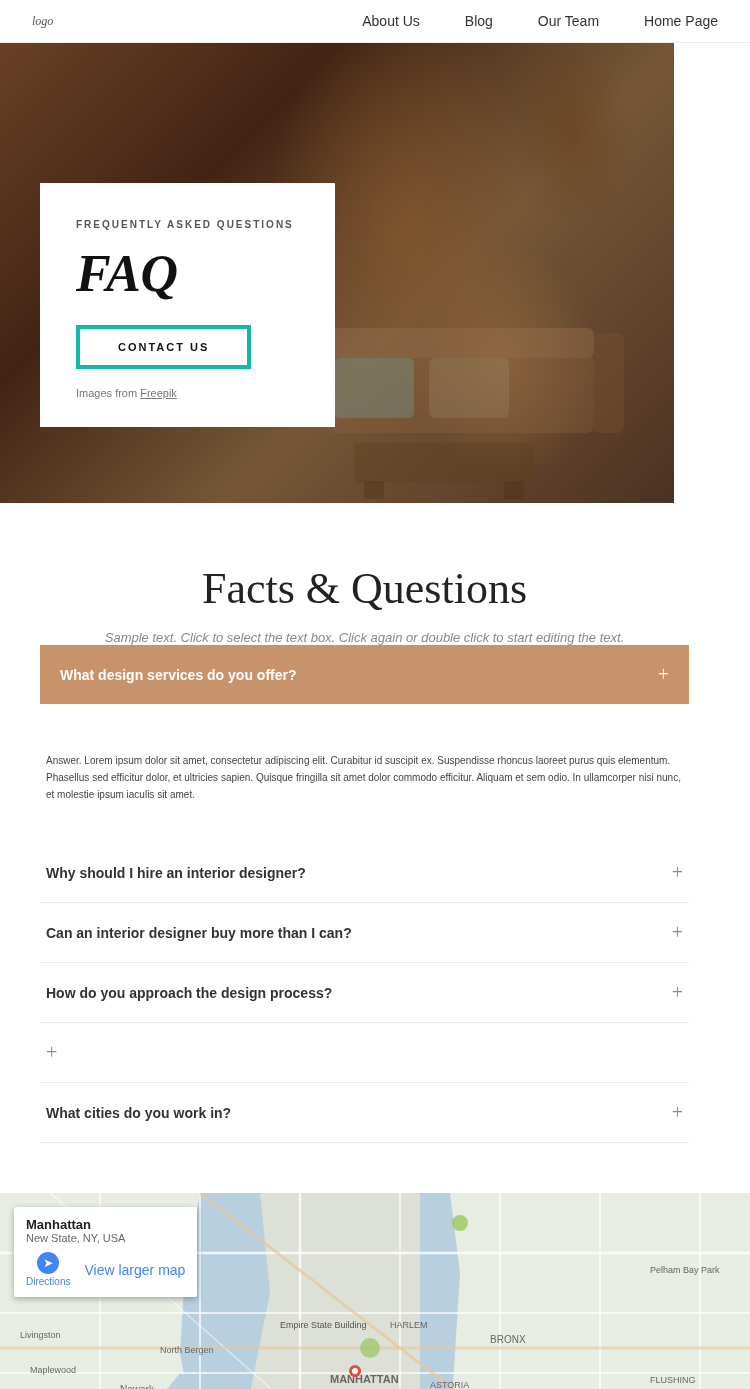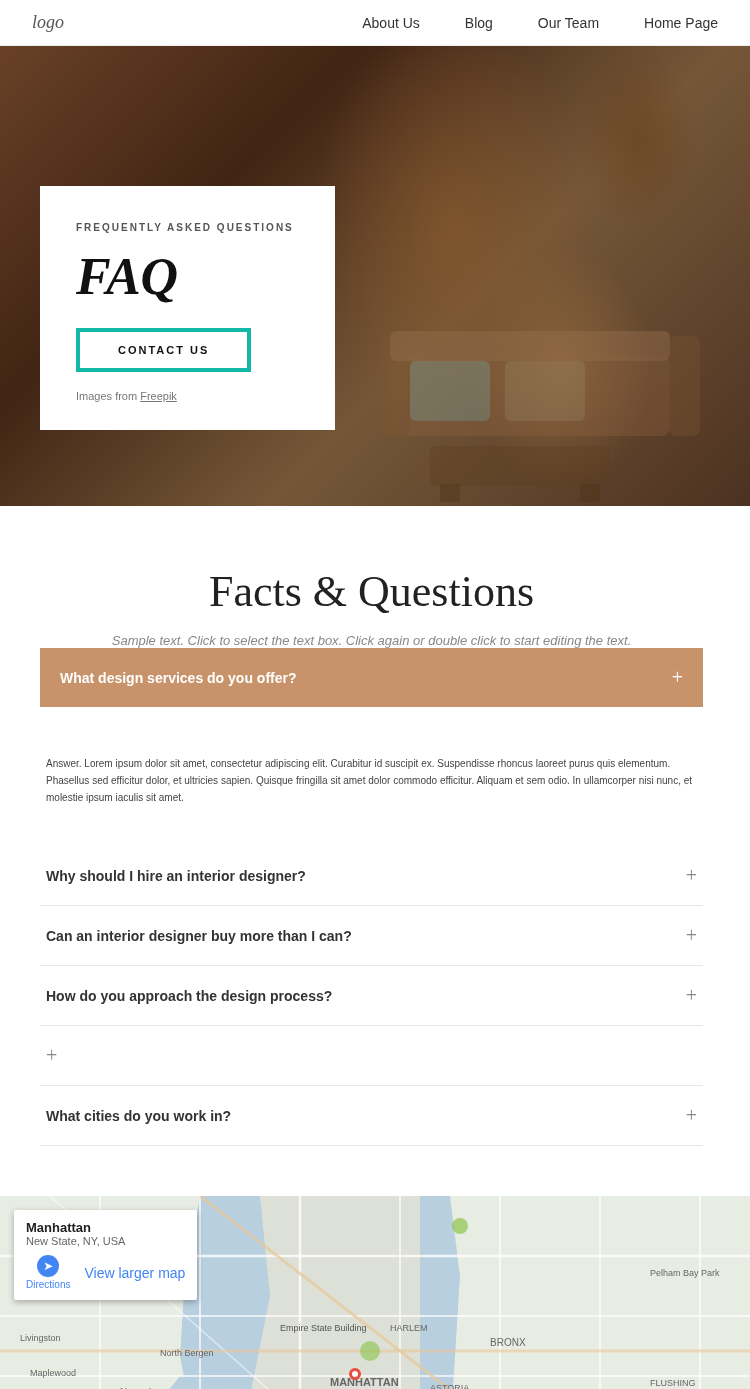--- a/index.html
+++ b/index.html
@@ -8,40 +8,40 @@
     
     .navbar {
       display: flex;
       align-items: center;
       justify-content: space-between;
       padding: 12px 32px;
       background: #fff;
       border-bottom: 1px solid #eee;
     }
     .navbar-logo {
-      font-size: 18px;
+      font-size: 12px;
       color: #555;
       font-style: italic;
     }
     .navbar-links {
       display: flex;
       gap: 45px;
       list-style: none;
     }
     .navbar-links a {
       text-decoration: none;
       color: #333;
       font-family: Arial, sans-serif;
       font-size: 14px;
     }
 
     
     .hero {
       position: relative;
-      width: 750px;
+      width: 674px;
       height: 460px;
       overflow: hidden;
       background: #5a3a2a;
     }
     .hero-bg {
       position: absolute;
       inset: 0;
       background: linear-gradient(135deg, #6b4226 0%, #3d2010 30%, #7a5c3a 60%, #4a3020 100%);
       opacity: 0.85;
     }
@@ -95,21 +95,21 @@
       font-family: Arial, sans-serif;
       font-size: 11px;
       color: #777;
     }
     .hero-images-credit a {
       color: #777;
     }
 
     
     .faq-section {
-      padding: 60px 47px 20px 40px;
+      padding: 60px 61px 20px 40px;
       background: #fff;
     }
     .faq-main-title {
       text-align: center;
       font-size: 44px;
       font-weight: 400;
       color: #222;
       margin-bottom: 16px;
       font-style: normal;
     }

